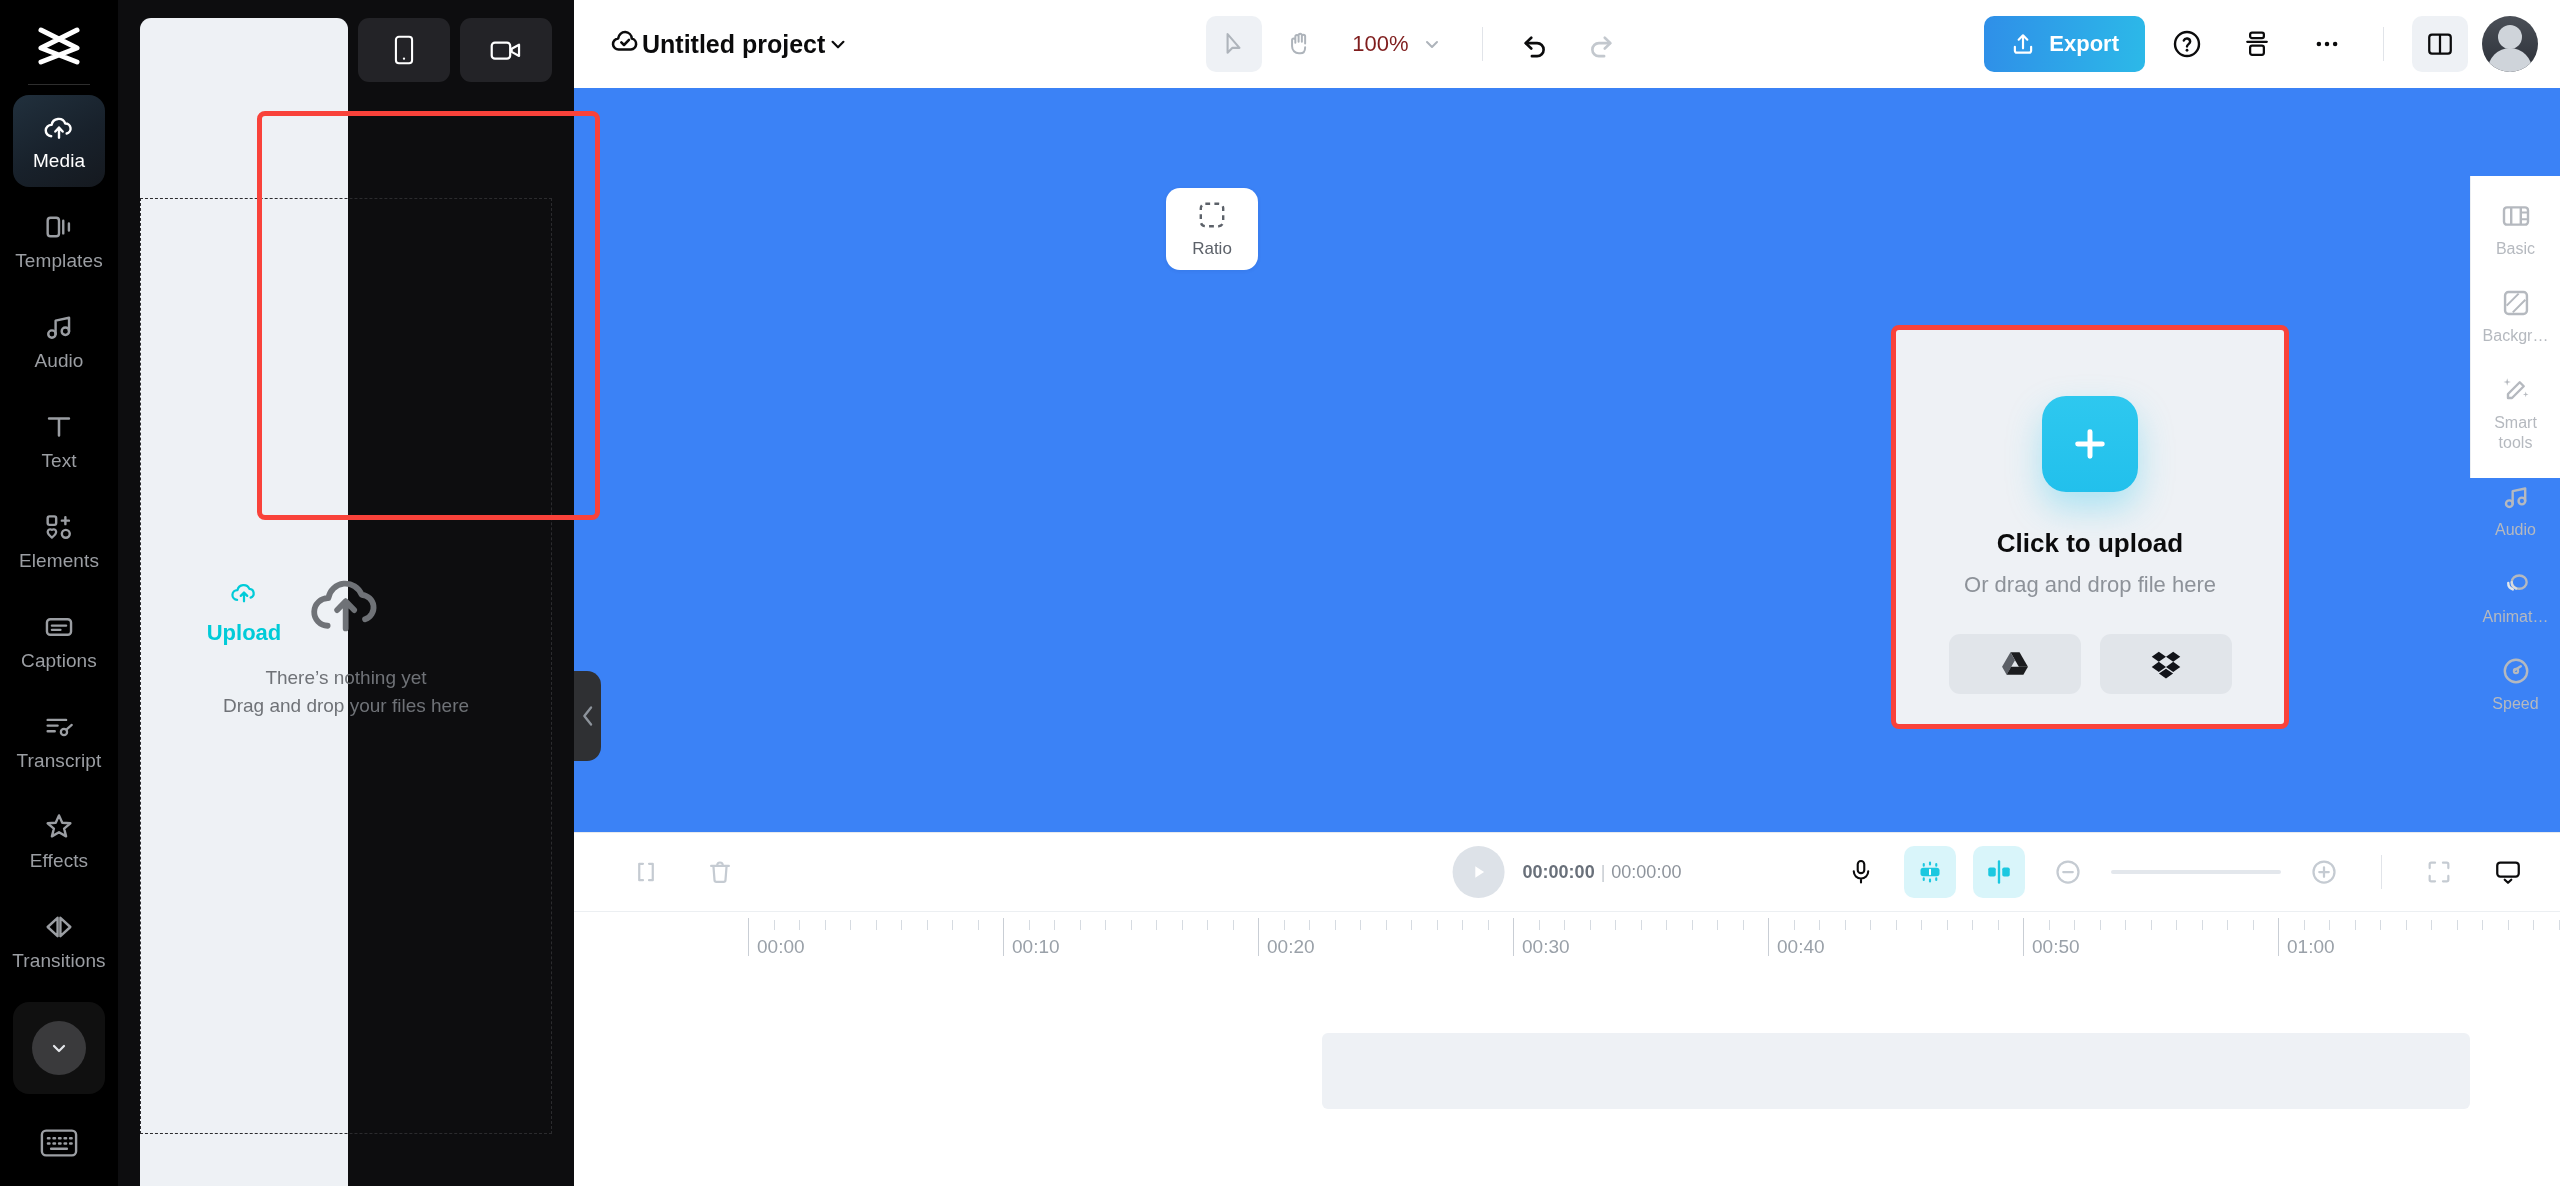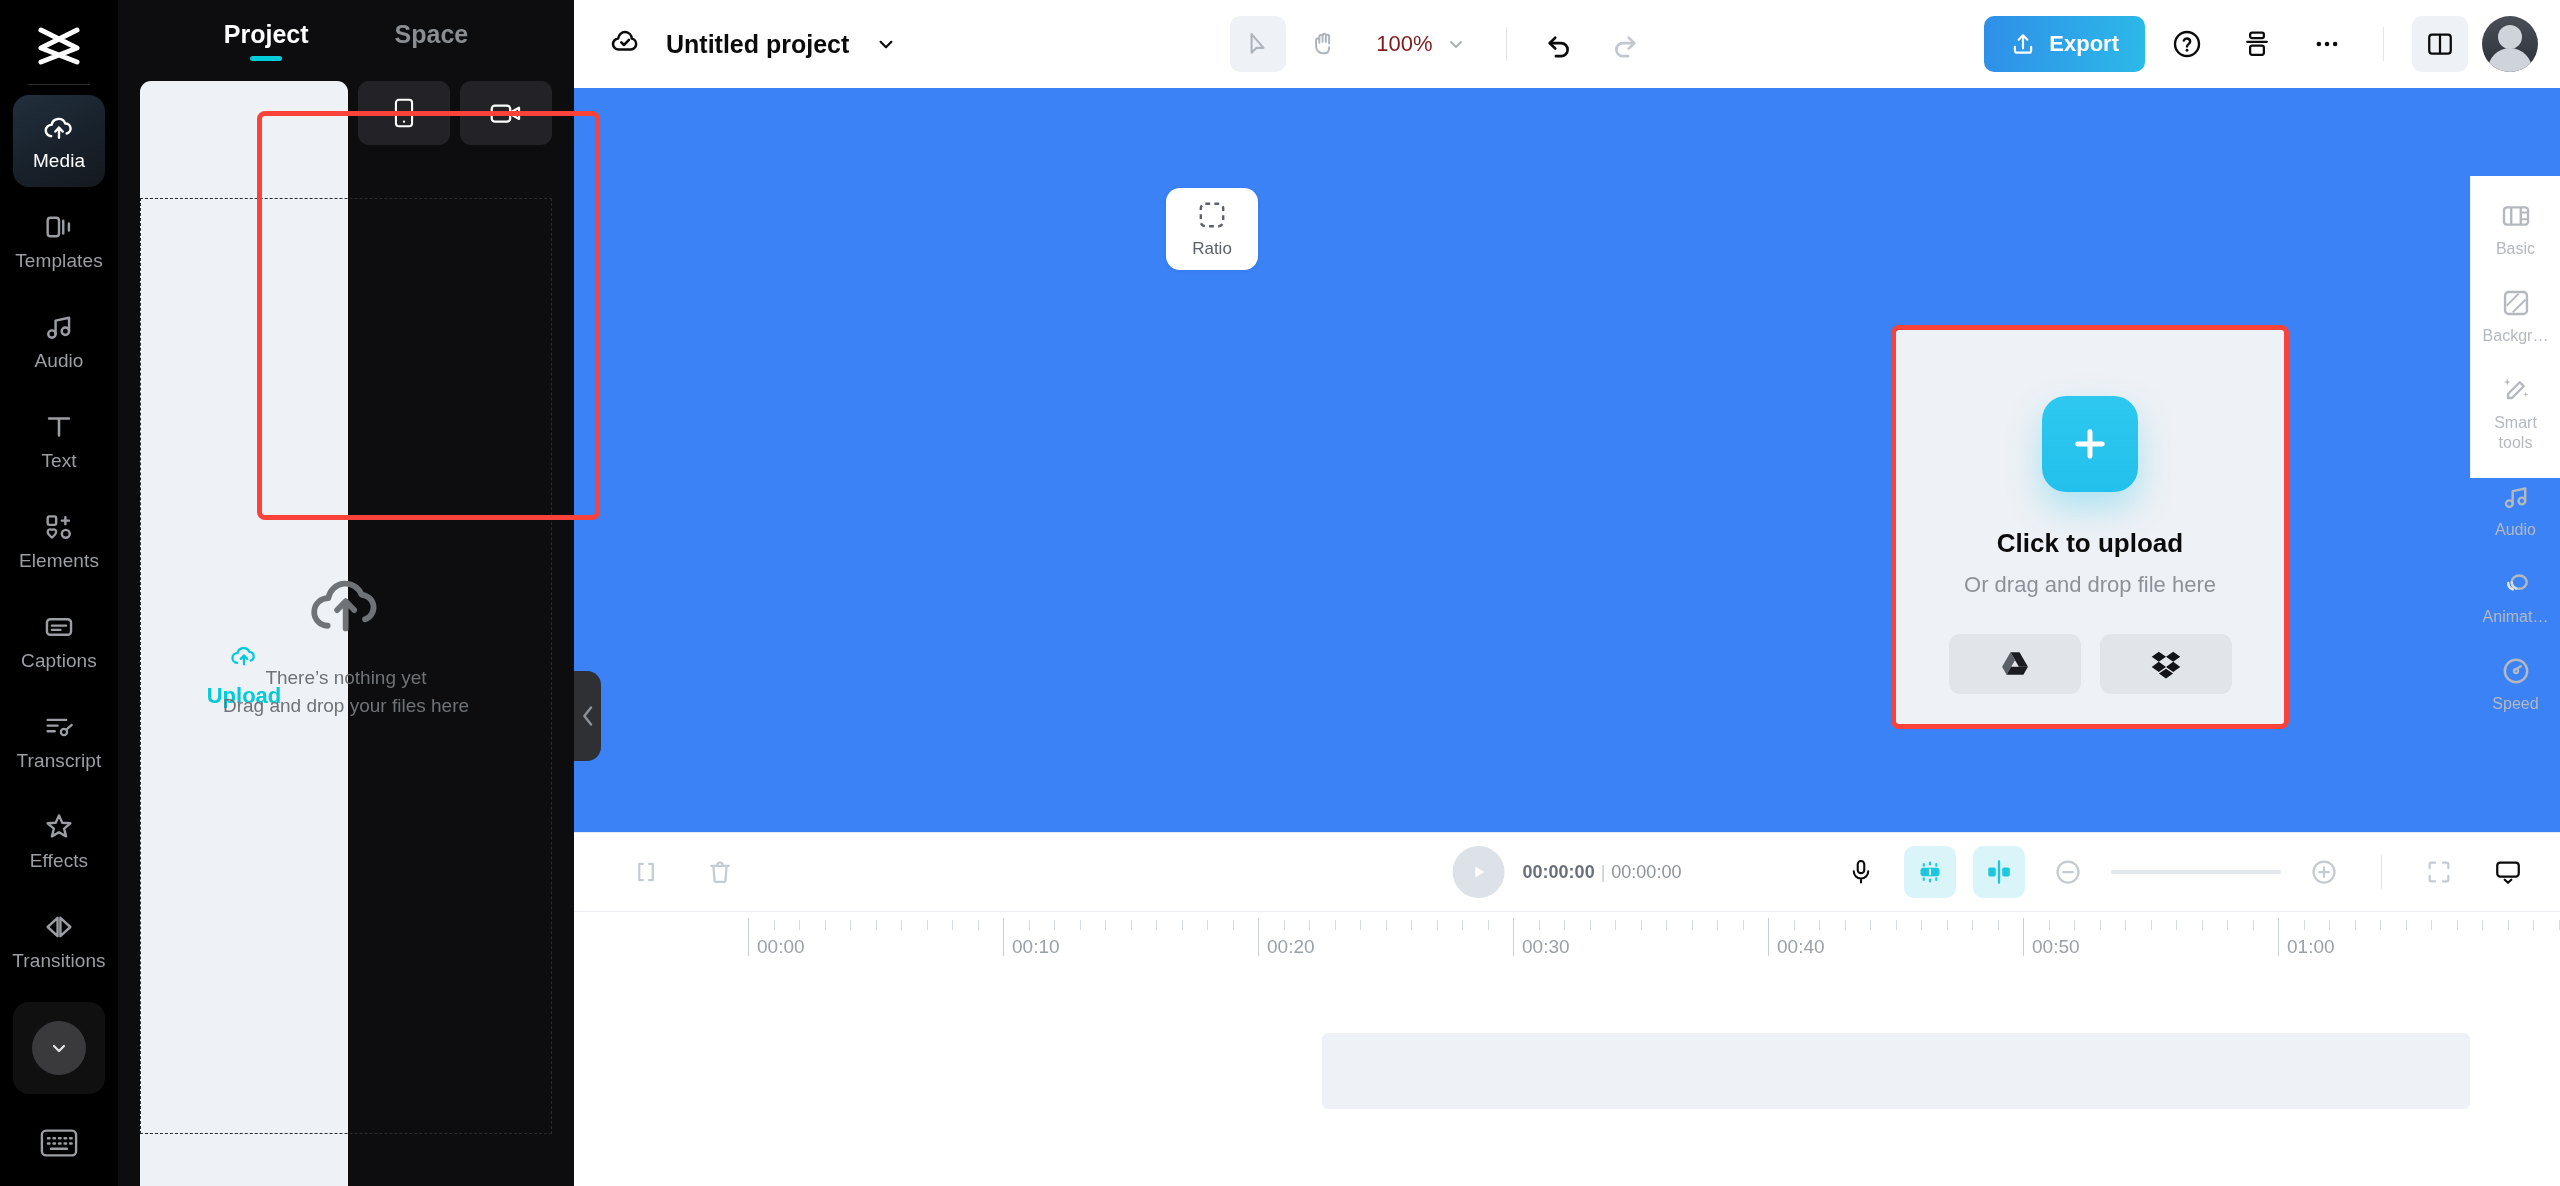--- a/index.html
+++ b/index.html
@@ -82,21 +82,21 @@
   }
   .empty-state .es-lines { text-align:center; line-height: 1.45; }
 
   
   .main { flex: 1 1 auto; height: 1186px; background: #eef1f5; position: relative; display:flex; flex-direction:column; }
 
   .topbar {
     height: 88px; background: #ffffff; display:flex; align-items:center;
     padding: 0 22px 0 34px; flex: 0 0 88px;
   }
-  .proj-title { display:flex; align-items:center; gap: 24px; cursor:pointer; }
+  .proj-title { display:flex; align-items:center; gap: 0; cursor:pointer; }
   .proj-title .pt-text { font-size: 25px; font-weight: bold; color: #0b0b0c; }
   .top-center { flex: 1 1 auto; display:flex; align-items:center; justify-content:center; gap: 10px; }
   .tool-ico {
     width: 56px; height: 56px; border-radius: 10px; display:flex; align-items:center; justify-content:center;
     cursor:pointer;
   }
   .tool-ico.sel { background: #eef1f5; }
   .zoom-ctl { display:flex; align-items:center; gap: 12px; padding: 0 14px; cursor:pointer; }
   .zoom-ctl .zv { font-size: 22px; color: #7f1d1d; }
   .vdiv { width: 1px; height: 34px; background: #e1e4e9; margin: 0 14px; }
@@ -309,28 +309,20 @@
         <svg width="38" height="30" viewBox="0 0 24 18" fill="none">
           <rect x="1.2" y="1.2" width="21.6" height="15.6" rx="2.6" stroke="#9b9ea3" stroke-width="1.5"></rect>
           <path d="M5 6h1M8.5 6h1M12 6h1M15.5 6h1M19 6h1M5 9.3h1M8.5 9.3h1M12 9.3h1M15.5 9.3h1M19 9.3h1M7 12.6h10" stroke="#9b9ea3" stroke-width="1.5" stroke-linecap="round"></path>
         </svg>
       </div>
     </div>
   </div>
 
   <div class="panel">
 
-    <div class="panel-tabs">
-      <div class="panel-tab active">
-        <span>Project</span>
-      </div>
-      <div class="panel-tab">
-        <span>Space</span>
-      </div>
-    </div>
     <div class="panel-tabs-rule"></div>
 
     <div class="upload-row">
       <div class="upload-btn main">
         <svg width="30" height="30" viewBox="0 0 24 24" fill="none">
           <path d="M6.5 18.3a3.9 3.9 0 0 1 .3-7.8 5 5 0 0 1 9.5-1 3.6 3.6 0 0 1 1 7" stroke="#00cbd8" stroke-width="1.8" stroke-linecap="round" stroke-linejoin="round"></path>
           <path d="M12 19.4v-7m0 0-2.6 2.7M12 12.4l2.6 2.7" stroke="#00cbd8" stroke-width="1.8" stroke-linecap="round" stroke-linejoin="round"></path>
         </svg>
         <span class="ul-label">Upload</span>
       </div>

